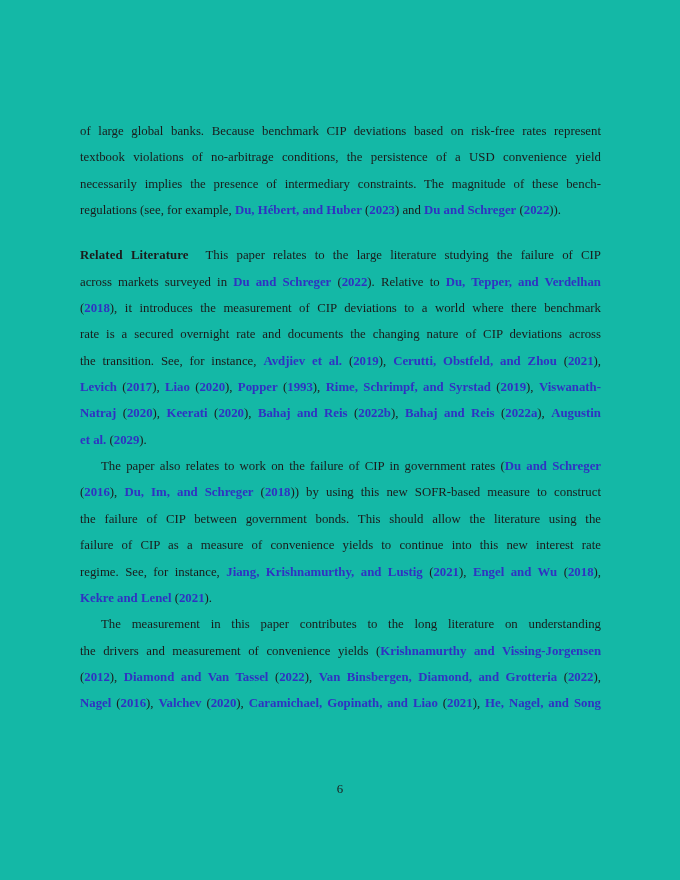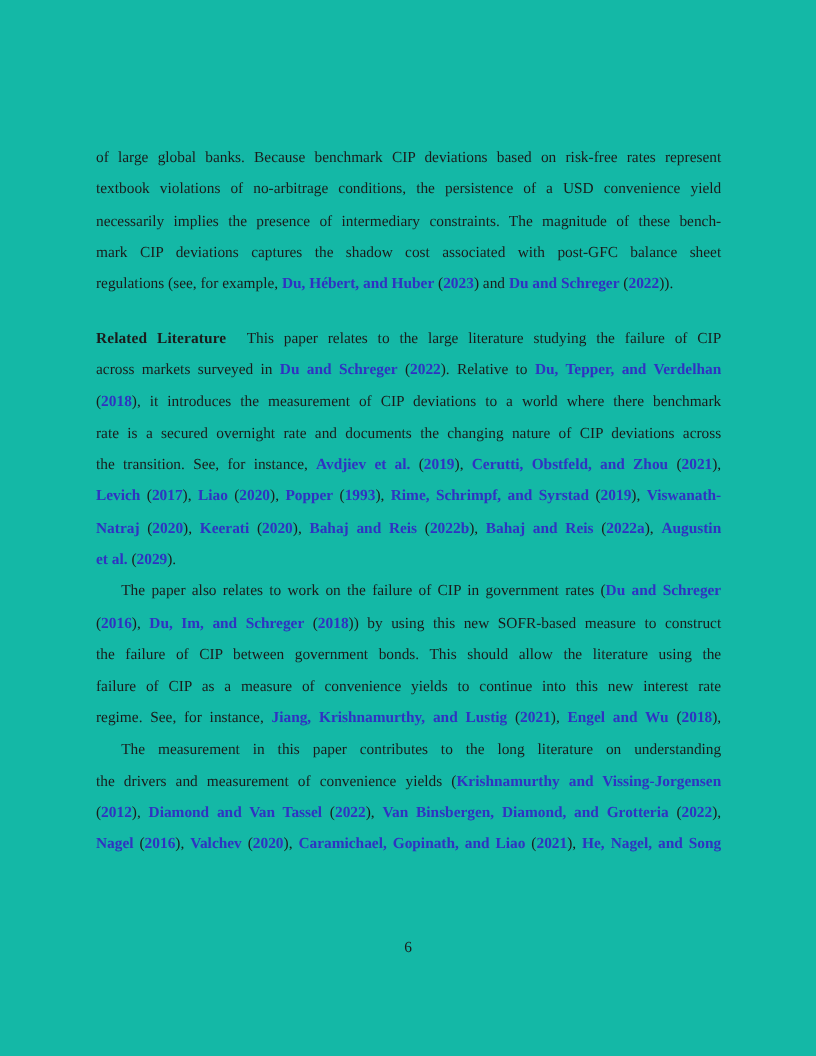--- a/index.html
+++ b/index.html
@@ -56,39 +56,39 @@
 </style>
 </head>
 <body>
 
 <div class="page">
   <main class="textblock" id="textblock">
       <div class="para">
         <div class="line"><span>of large global banks. Because benchmark CIP deviations based on risk-free rates represent</span></div>
         <div class="line"><span>textbook violations of no-arbitrage conditions, the persistence of a USD convenience yield</span></div>
         <div class="line"><span>necessarily implies the presence of intermediary constraints. The magnitude of these bench-</span></div>
-        <div class="line"><span>mark CIP deviations captures the shadow cost associated with post-GFC balance sheet</span></div>
         <div class="line last"><span>regulations (see, for example, </span><span class="cite">Du, Hébert, and Huber</span><span> (</span><span class="cite">2023</span><span>) and </span><span class="cite">Du and Schreger</span><span> (</span><span class="cite">2022</span><span>)).</span></div>
       </div>
       <div class="para spaced">
         <div class="line"><span class="runhead">Related Literature</span><span>This paper relates to the large literature studying the failure of CIP</span></div>
         <div class="line"><span>across markets surveyed in </span><span class="cite">Du and Schreger</span><span> (</span><span class="cite">2022</span><span>). Relative to </span><span class="cite">Du, Tepper, and Verdelhan</span></div>
         <div class="line"><span>(</span><span class="cite">2018</span><span>), it introduces the measurement of CIP deviations to a world where there benchmark</span></div>
         <div class="line"><span>rate is a secured overnight rate and documents the changing nature of CIP deviations across</span></div>
         <div class="line"><span>the transition. See, for instance, </span><span class="cite">Avdjiev et al.</span><span> (</span><span class="cite">2019</span><span>), </span><span class="cite">Cerutti, Obstfeld, and Zhou</span><span> (</span><span class="cite">2021</span><span>),</span></div>
         <div class="line"><span class="cite">Levich</span><span> (</span><span class="cite">2017</span><span>), </span><span class="cite">Liao</span><span> (</span><span class="cite">2020</span><span>), </span><span class="cite">Popper</span><span> (</span><span class="cite">1993</span><span>), </span><span class="cite">Rime, Schrimpf, and Syrstad</span><span> (</span><span class="cite">2019</span><span>), </span><span class="cite">Viswanath-</span></div>
         <div class="line"><span class="cite">Natraj</span><span> (</span><span class="cite">2020</span><span>), </span><span class="cite">Keerati</span><span> (</span><span class="cite">2020</span><span>), </span><span class="cite">Bahaj and Reis</span><span> (</span><span class="cite">2022b</span><span>), </span><span class="cite">Bahaj and Reis</span><span> (</span><span class="cite">2022a</span><span>), </span><span class="cite">Augustin</span></div>
         <div class="line last"><span class="cite">et al.</span><span> (</span><span class="cite">2029</span><span>).</span></div>
       </div>
       <div class="para">
         <div class="line indent"><span>The paper also relates to work on the failure of CIP in government rates (</span><span class="cite">Du and Schreger</span></div>
         <div class="line"><span>(</span><span class="cite">2016</span><span>), </span><span class="cite">Du, Im, and Schreger</span><span> (</span><span class="cite">2018</span><span>)) by using this new SOFR-based measure to construct</span></div>
         <div class="line"><span>the failure of CIP between government bonds. This should allow the literature using the</span></div>
         <div class="line"><span>failure of CIP as a measure of convenience yields to continue into this new interest rate</span></div>
         <div class="line"><span>regime. See, for instance, </span><span class="cite">Jiang, Krishnamurthy, and Lustig</span><span> (</span><span class="cite">2021</span><span>), </span><span class="cite">Engel and Wu</span><span> (</span><span class="cite">2018</span><span>),</span></div>
+        <div class="line last"><span class="cite">Kekre and Lenel</span><span> (</span><span class="cite">2021</span><span>).</span></div>
       </div>
       <div class="para">
         <div class="line indent"><span>The measurement in this paper contributes to the long literature on understanding</span></div>
         <div class="line"><span>the drivers and measurement of convenience yields (</span><span class="cite">Krishnamurthy and Vissing-Jorgensen</span></div>
         <div class="line"><span>(</span><span class="cite">2012</span><span>), </span><span class="cite">Diamond and Van Tassel</span><span> (</span><span class="cite">2022</span><span>), </span><span class="cite">Van Binsbergen, Diamond, and Grotteria</span><span> (</span><span class="cite">2022</span><span>),</span></div>
         <div class="line"><span class="cite">Nagel</span><span> (</span><span class="cite">2016</span><span>), </span><span class="cite">Valchev</span><span> (</span><span class="cite">2020</span><span>), </span><span class="cite">Caramichael, Gopinath, and Liao</span><span> (</span><span class="cite">2021</span><span>), </span><span class="cite">He, Nagel, and Song</span></div>
       </div>
     </main>
   <footer class="pagenum">6</footer>
 </div>

